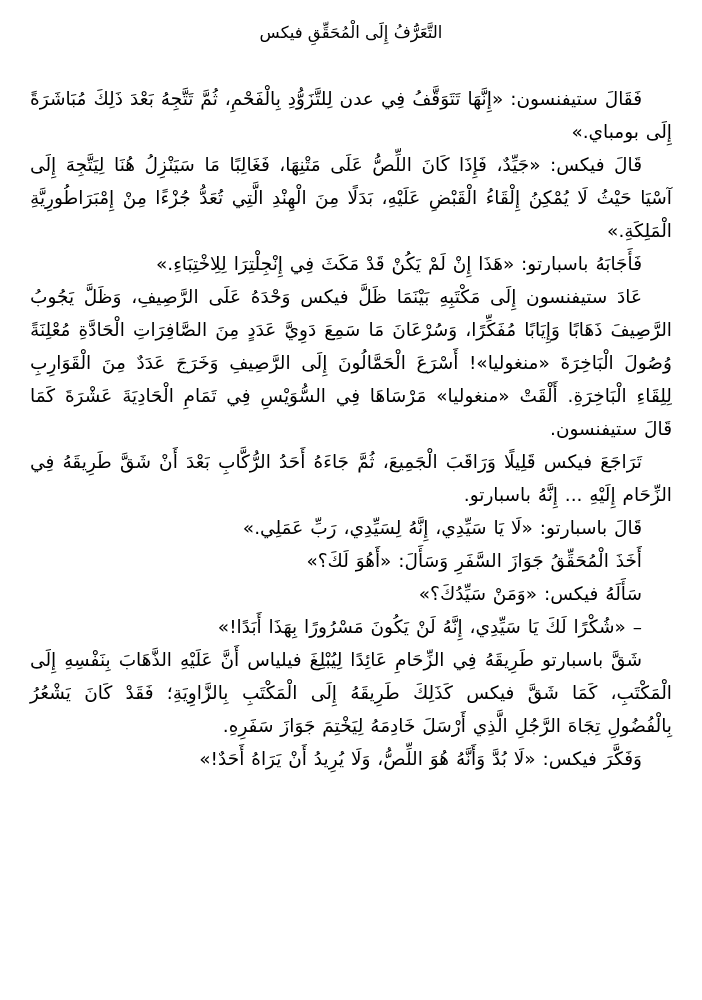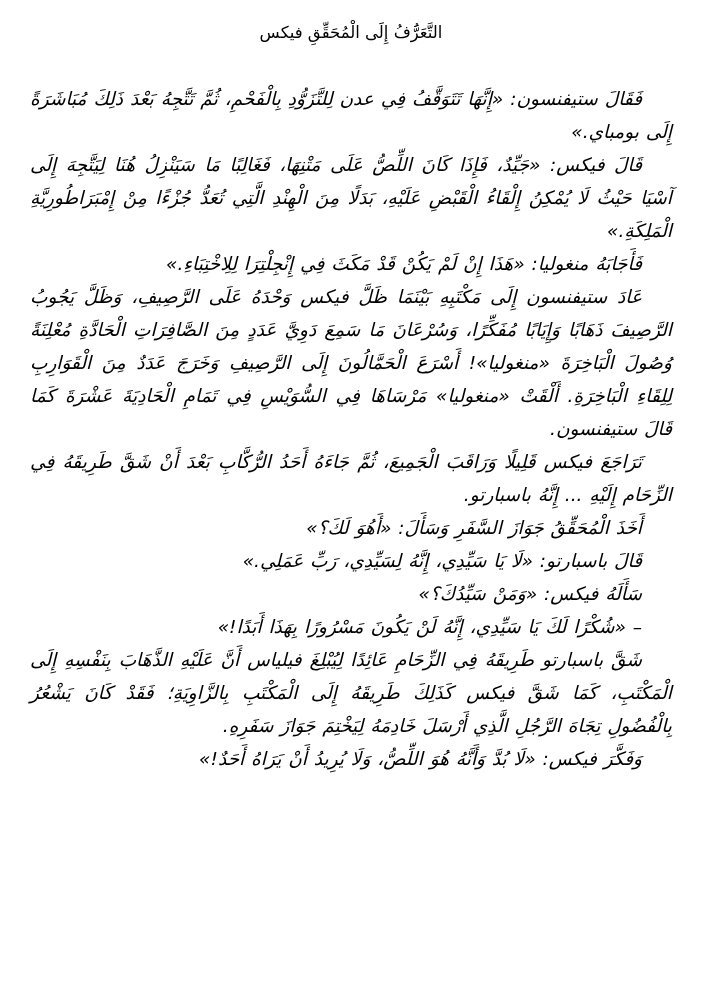--- a/index.html
+++ b/index.html
@@ -22,43 +22,42 @@
     .chapter-title {
       text-align: center;
       font-size: 16.5px;
       line-height: 26px;
       margin: 0 0 36px 0;
       font-weight: normal;
       white-space: nowrap;
     }
     .page-body {
       direction: rtl;
-      font-style: italic;
     }
     .para {
       margin: 0;
       font-size: 18.5px;
       line-height: 33px;
       text-align: justify;
       text-justify: inter-word;
       text-indent: 30px;
       word-spacing: 1px;
     }
   </style>
 </head>
 <body>
 
 <div class="page">
   <h1 class="chapter-title">التَّعَرُّفُ إِلَى الْمُحَقِّقِ فيكس</h1>
   <div class="page-body">
       <p class="para">فَقَالَ ستيفنسون: «إِنَّهَا تَتَوَقَّفُ فِي عدن لِلتَّزَوُّدِ بِالْفَحْمِ، ثُمَّ تَتَّجِهُ بَعْدَ ذَلِكَ مُبَاشَرَةً إِلَى بومباي.»</p>
       <p class="para">قَالَ فيكس: «جَيِّدٌ، فَإِذَا كَانَ اللِّصُّ عَلَى مَتْنِهَا، فَغَالِبًا مَا سَيَنْزِلُ هُنَا لِيَتَّجِهَ إِلَى آسْيَا حَيْثُ لَا يُمْكِنُ إِلْقَاءُ الْقَبْضِ عَلَيْهِ، بَدَلًا مِنَ الْهِنْدِ الَّتِي تُعَدُّ جُزْءًا مِنْ إِمْبَرَاطُورِيَّةِ الْمَلِكَةِ.»</p>
-      <p class="para">فَأَجَابَهُ منغوليا: «هَذَا إِنْ لَمْ يَكُنْ قَدْ مَكَثَ فِي إِنْجِلْتِرَا لِلِاخْتِبَاءِ.»</p>
+      <p class="para">فَأَجَابَهُ باسبارتو: «هَذَا إِنْ لَمْ يَكُنْ قَدْ مَكَثَ فِي إِنْجِلْتِرَا لِلِاخْتِبَاءِ.»</p>
       <p class="para">عَادَ ستيفنسون إِلَى مَكْتَبِهِ بَيْنَمَا ظَلَّ فيكس وَحْدَهُ عَلَى الرَّصِيفِ، وَظَلَّ يَجُوبُ الرَّصِيفَ ذَهَابًا وَإِيَابًا مُفَكِّرًا، وَسُرْعَانَ مَا سَمِعَ دَوِيَّ عَدَدٍ مِنَ الصَّافِرَاتِ الْحَادَّةِ مُعْلِنَةً وُصُولَ الْبَاخِرَةَ «منغوليا»! أَسْرَعَ الْحَمَّالُونَ إِلَى الرَّصِيفِ وَخَرَجَ عَدَدٌ مِنَ الْقَوَارِبِ لِلِقَاءِ الْبَاخِرَةِ. أَلْقَتْ «منغوليا» مَرْسَاهَا فِي السُّوَيْسِ فِي تَمَامِ الْحَادِيَةَ عَشْرَةَ كَمَا قَالَ ستيفنسون.</p>
       <p class="para">تَرَاجَعَ فيكس قَلِيلًا وَرَاقَبَ الْجَمِيعَ، ثُمَّ جَاءَهُ أَحَدُ الرُّكَّابِ بَعْدَ أَنْ شَقَّ طَرِيقَهُ فِي الزِّحَام إِلَيْهِ ... إِنَّهُ باسبارتو.</p>
+      <p class="para">قَالَ باسبارتو: «لَا يَا سَيِّدِي، إِنَّهُ لِسَيِّدِي، رَبِّ عَمَلِي.»</p>
       <p class="para">أَخَذَ الْمُحَقِّقُ جَوَازَ السَّفَرِ وَسَأَلَ: «أَهُوَ لَكَ؟»</p>
-      <p class="para">قَالَ باسبارتو: «لَا يَا سَيِّدِي، إِنَّهُ لِسَيِّدِي، رَبِّ عَمَلِي.»</p>
       <p class="para">سَأَلَهُ فيكس: «وَمَنْ سَيِّدُكَ؟»</p>
       <p class="para">– «شُكْرًا لَكَ يَا سَيِّدِي، إِنَّهُ لَنْ يَكُونَ مَسْرُورًا بِهَذَا أَبَدًا!»</p>
       <p class="para">شَقَّ باسبارتو طَرِيقَهُ فِي الزِّحَامِ عَائِدًا لِيُبْلِغَ فيلياس أَنَّ عَلَيْهِ الذَّهَابَ بِنَفْسِهِ إِلَى الْمَكْتَبِ، كَمَا شَقَّ فيكس كَذَلِكَ طَرِيقَهُ إِلَى الْمَكْتَبِ بِالزَّاوِيَةِ؛ فَقَدْ كَانَ يَشْعُرُ بِالْفُضُولِ تِجَاهَ الرَّجُلِ الَّذِي أَرْسَلَ خَادِمَهُ لِيَخْتِمَ جَوَازَ سَفَرِهِ.</p>
       <p class="para">وَفَكَّرَ فيكس: «لَا بُدَّ وَأَنَّهُ هُوَ اللِّصُّ، وَلَا يُرِيدُ أَنْ يَرَاهُ أَحَدٌ!»</p>
     </div>
 </div>
 
 </body></html>

